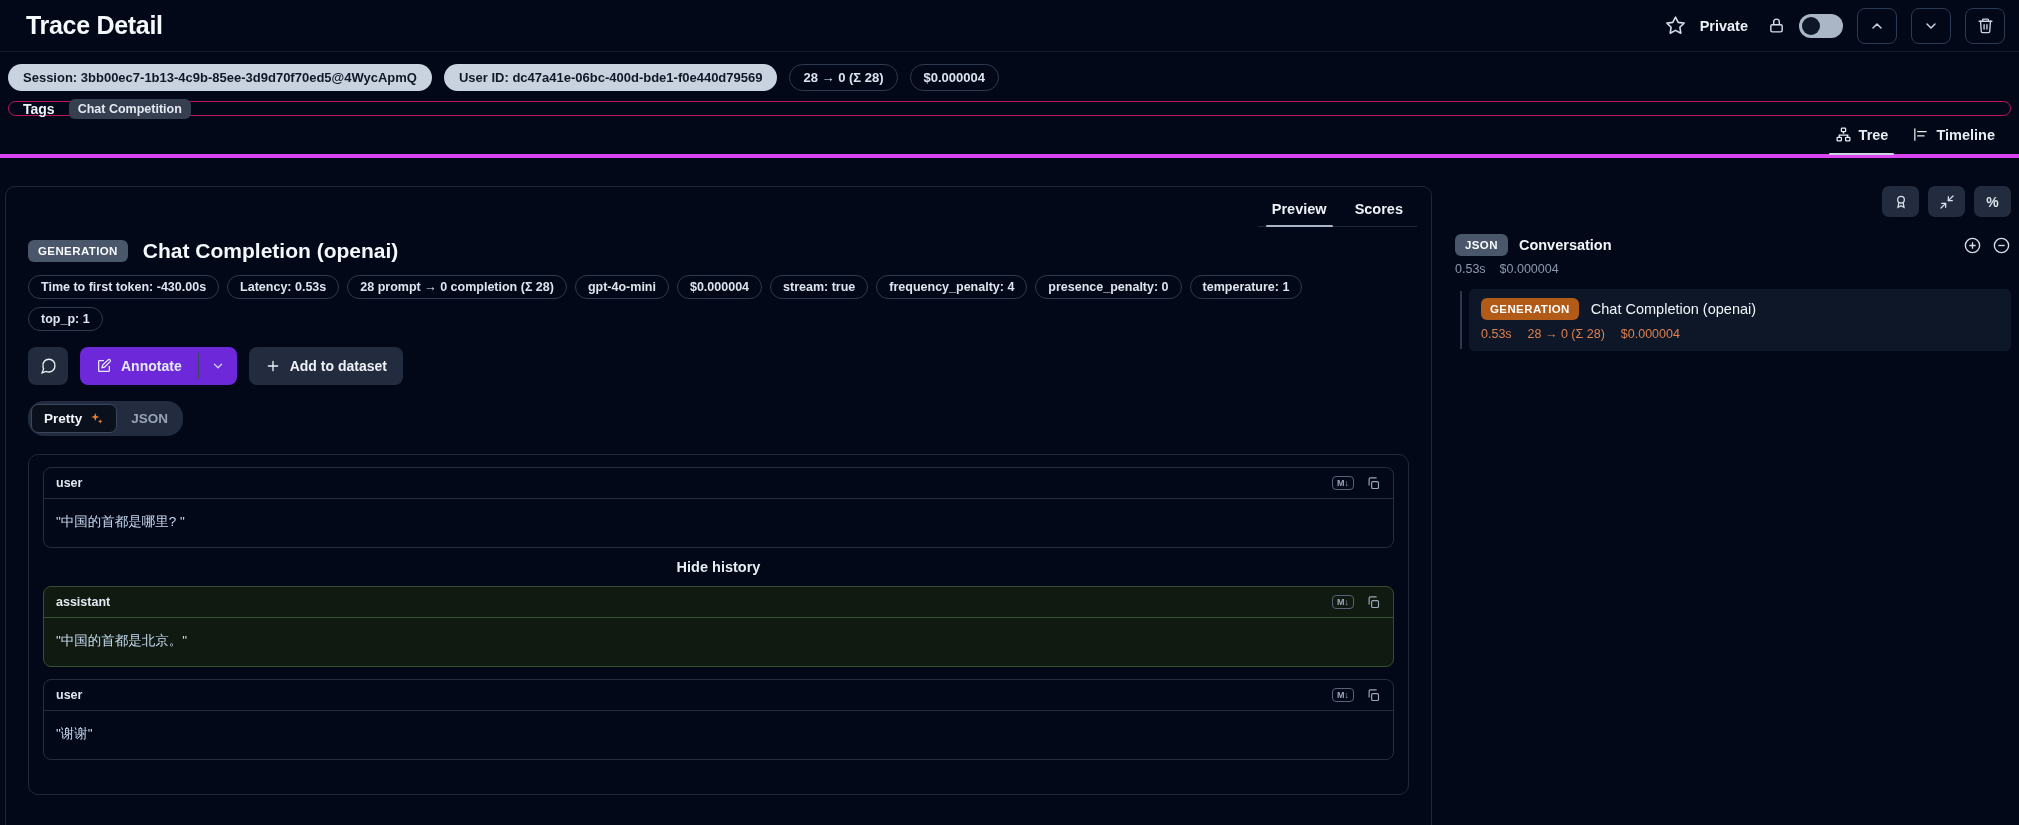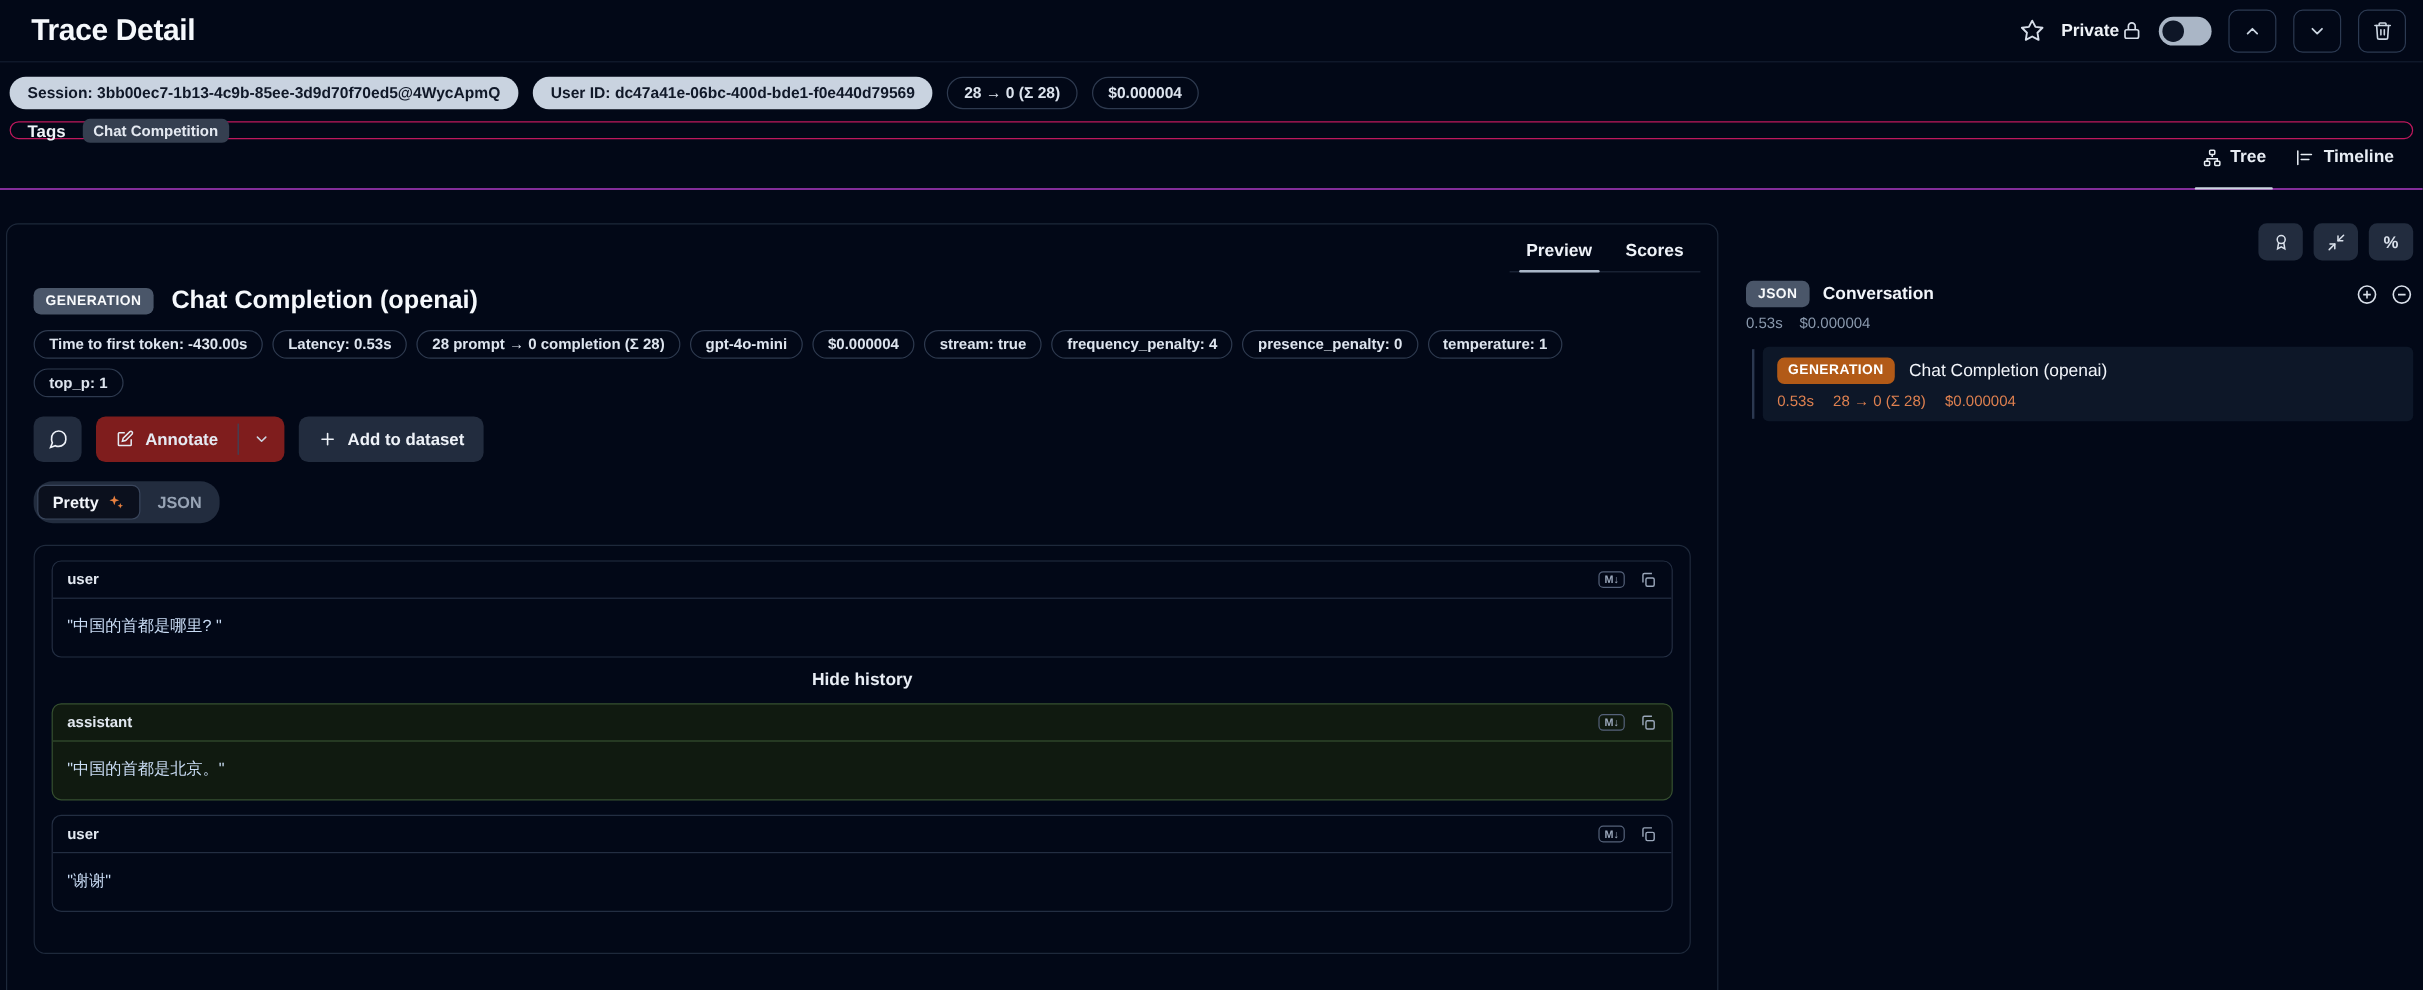--- a/index.html
+++ b/index.html
@@ -14,21 +14,21 @@
 
   
   .top-header {
     display:flex; align-items:center; justify-content:space-between;
     height:52px; padding:0 14px 0 26px;
     border-bottom:1px solid #131d30;
   }
   .page-title { font-size:25px; font-weight:700; letter-spacing:-0.3px; color:#f5f8fc; }
   .header-controls { display:flex; align-items:center; gap:14px; }
   .icon-plain { color:#d7dee9; display:flex; align-items:center; }
-  .privacy { display:flex; align-items:center; gap:2px; font-size:14.5px; font-weight:600; color:#eef2f7; }
+  .privacy { display:flex; align-items:center; gap:20px; font-size:14.5px; font-weight:600; color:#eef2f7; }
   .toggle {
     width:44px; height:24px; border-radius:12px; background:#aab6c6;
     position:relative; cursor:pointer;
   }
   .toggle-knob {
     position:absolute; left:3px; top:3px; width:18px; height:18px;
     border-radius:50%; background:#0e1627;
   }
   .ghost-btn {
     width:40px; height:36px; border:1px solid #2c3a52; border-radius:8px;
@@ -53,22 +53,22 @@
     display:flex; align-items:center; gap:14px; padding:0 14px;
   }
   .tags-label { font-size:14px; font-weight:700; color:#f0f4f9; }
   .tag-chip {
     background:#353f50; color:#e4e9f1; font-size:12.5px; font-weight:700;
     border-radius:6px; padding:3px 9px;
   }
 
   
   .view-tabs-row {
-    height:42px; border-bottom:1px solid #d946ef;
-    display:flex; justify-content:flex-end;
+    height:42px; border-bottom:4px solid #d946ef;
+    display:flex; align-items:flex-end; justify-content:flex-end;
     padding-right:12px; position:relative;
   }
   .view-tab {
     display:flex; align-items:center; gap:7px; font-size:14.5px; font-weight:600;
     color:#e8edf4; padding:0 12px 11px; position:relative; cursor:pointer;
   }
   .view-tab .underline {
     position:absolute; left:6px; right:6px; bottom:-1px; height:2.5px;
     background:#cbd5e1; border-radius:2px;
   }
@@ -107,21 +107,21 @@
     border-radius:999px; padding:4px 12px; white-space:nowrap;
   }
 
   .actions-row { margin-top:16px; display:flex; align-items:stretch; gap:12px; height:38px; }
   .act-btn {
     background:#222c3e; color:#eef2f8; border:none; border-radius:8px;
     display:flex; align-items:center; gap:9px; padding:0 16px;
     font-size:14px; font-weight:600; cursor:pointer; font-family:inherit;
   }
   .act-btn.icon-only { width:40px; justify-content:center; padding:0; }
-  .split-btn { display:flex; background:#7f1d1d; border-radius:8px; overflow:hidden;justify-content:flex-end; }
+  .split-btn { display:flex; background:#6d28d9; border-radius:8px; overflow:hidden;justify-content:flex-end; }
   .split-main { display:flex; align-items:center; gap:9px; padding:0 16px; font-size:14px; font-weight:600; cursor:pointer; }
   .split-divider { width:1px; background:#3a465c; margin:6px 0; }
   .split-caret { display:flex; align-items:center; padding:0 12px; cursor:pointer; color:#cbd5e1; }
 
   .format-toggle {
     margin-top:16px; display:inline-flex; align-items:center; gap:2px;
     background:#222c3e; border-radius:16px; padding:3px;
   }
   .format-seg {
     display:flex; align-items:center; gap:7px; font-size:13.5px; font-weight:700;

